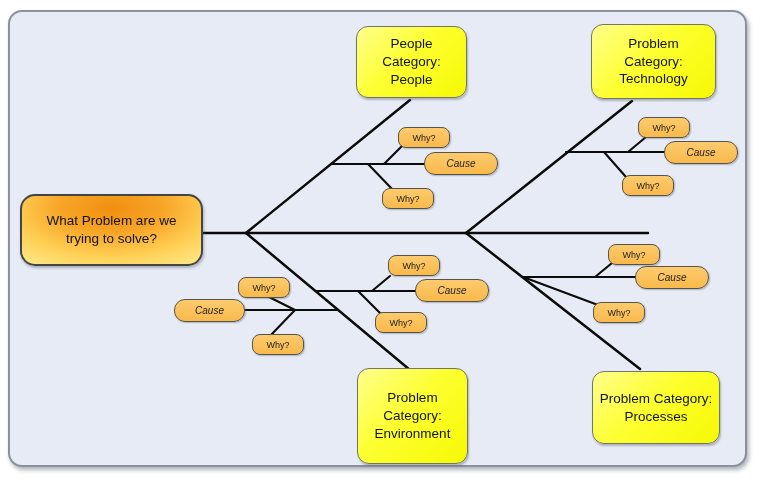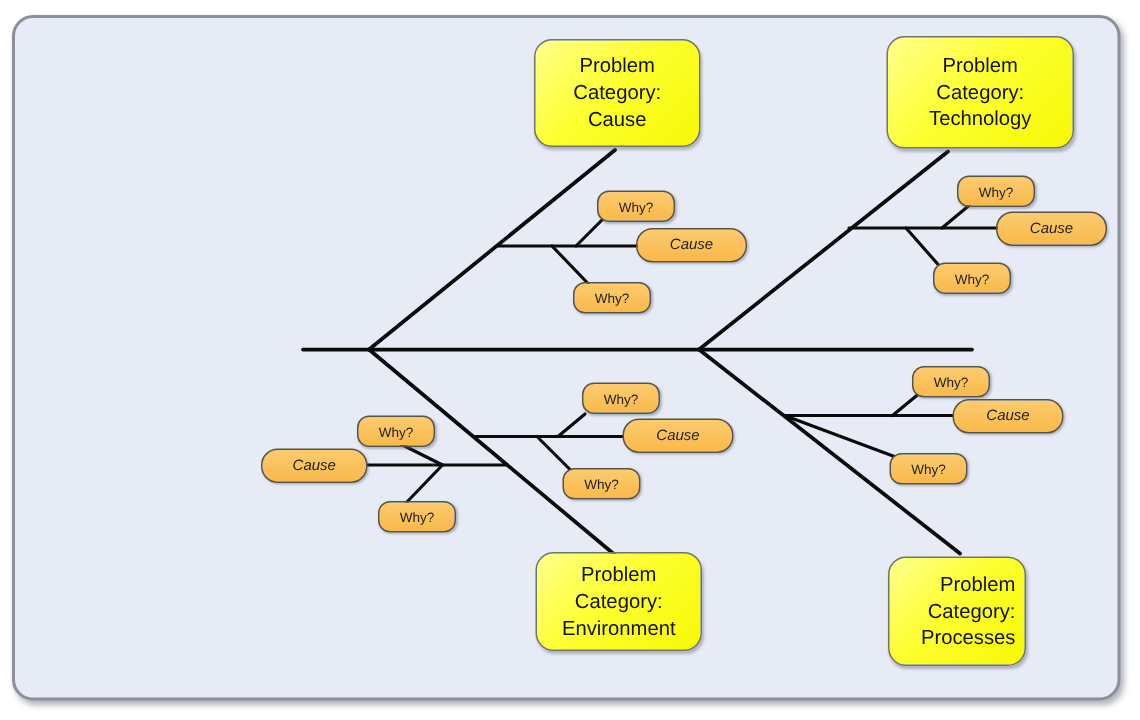--- a/index.html
+++ b/index.html
@@ -80,31 +80,34 @@
 
     <line class="bone-sub" x1="316" y1="291" x2="417" y2="291"></line>
     <line class="bone-sub" x1="390" y1="276" x2="372" y2="291"></line>
     <line class="bone-sub" x1="358" y1="291" x2="381" y2="314"></line>
 
     <line class="bone-sub" x1="523" y1="277" x2="637" y2="277"></line>
     <line class="bone-sub" x1="612" y1="263" x2="595" y2="277"></line>
     <line class="bone-sub" x1="523" y1="277" x2="598" y2="305"></line>
   </svg>
 
+  <div class="node head" style="left:20px; top:194px; width:183px; height:72px;">
+    <span>What Problem are we trying to solve?</span>
+  </div>
 
   <div class="node category" style="left:356px; top:26px; width:111px; height:72px;">
-    <span>Problem Category: Cause</span>
+    <span>People Category: People</span>
   </div>
   <div class="node category" style="left:591px; top:24px; width:125px; height:75px;">
     <span>Problem Category: Technology</span>
   </div>
-  <div class="node category" style="left:357px; top:368px; width:111px; height:66px;">
+  <div class="node category" style="left:357px; top:368px; width:111px; height:96px;">
     <span>Problem Category: Environment</span>
   </div>
-  <div class="node category" style="left:592px; top:371px; width:92px; height:73px;text-align:right;">
+  <div class="node category" style="left:592px; top:371px; width:128px; height:73px;">
     <span>Problem Category: Processes</span>
   </div>
 
   <div class="node pill why" style="left:398px; top:127px;">Why?</div>
   <div class="node pill cause" style="left:424px; top:152px;">Cause</div>
   <div class="node pill why" style="left:382px; top:188px;">Why?</div>
 
   <div class="node pill why" style="left:638px; top:117px;">Why?</div>
   <div class="node pill cause" style="left:664px; top:141px;">Cause</div>
   <div class="node pill why" style="left:622px; top:175px;">Why?</div>

